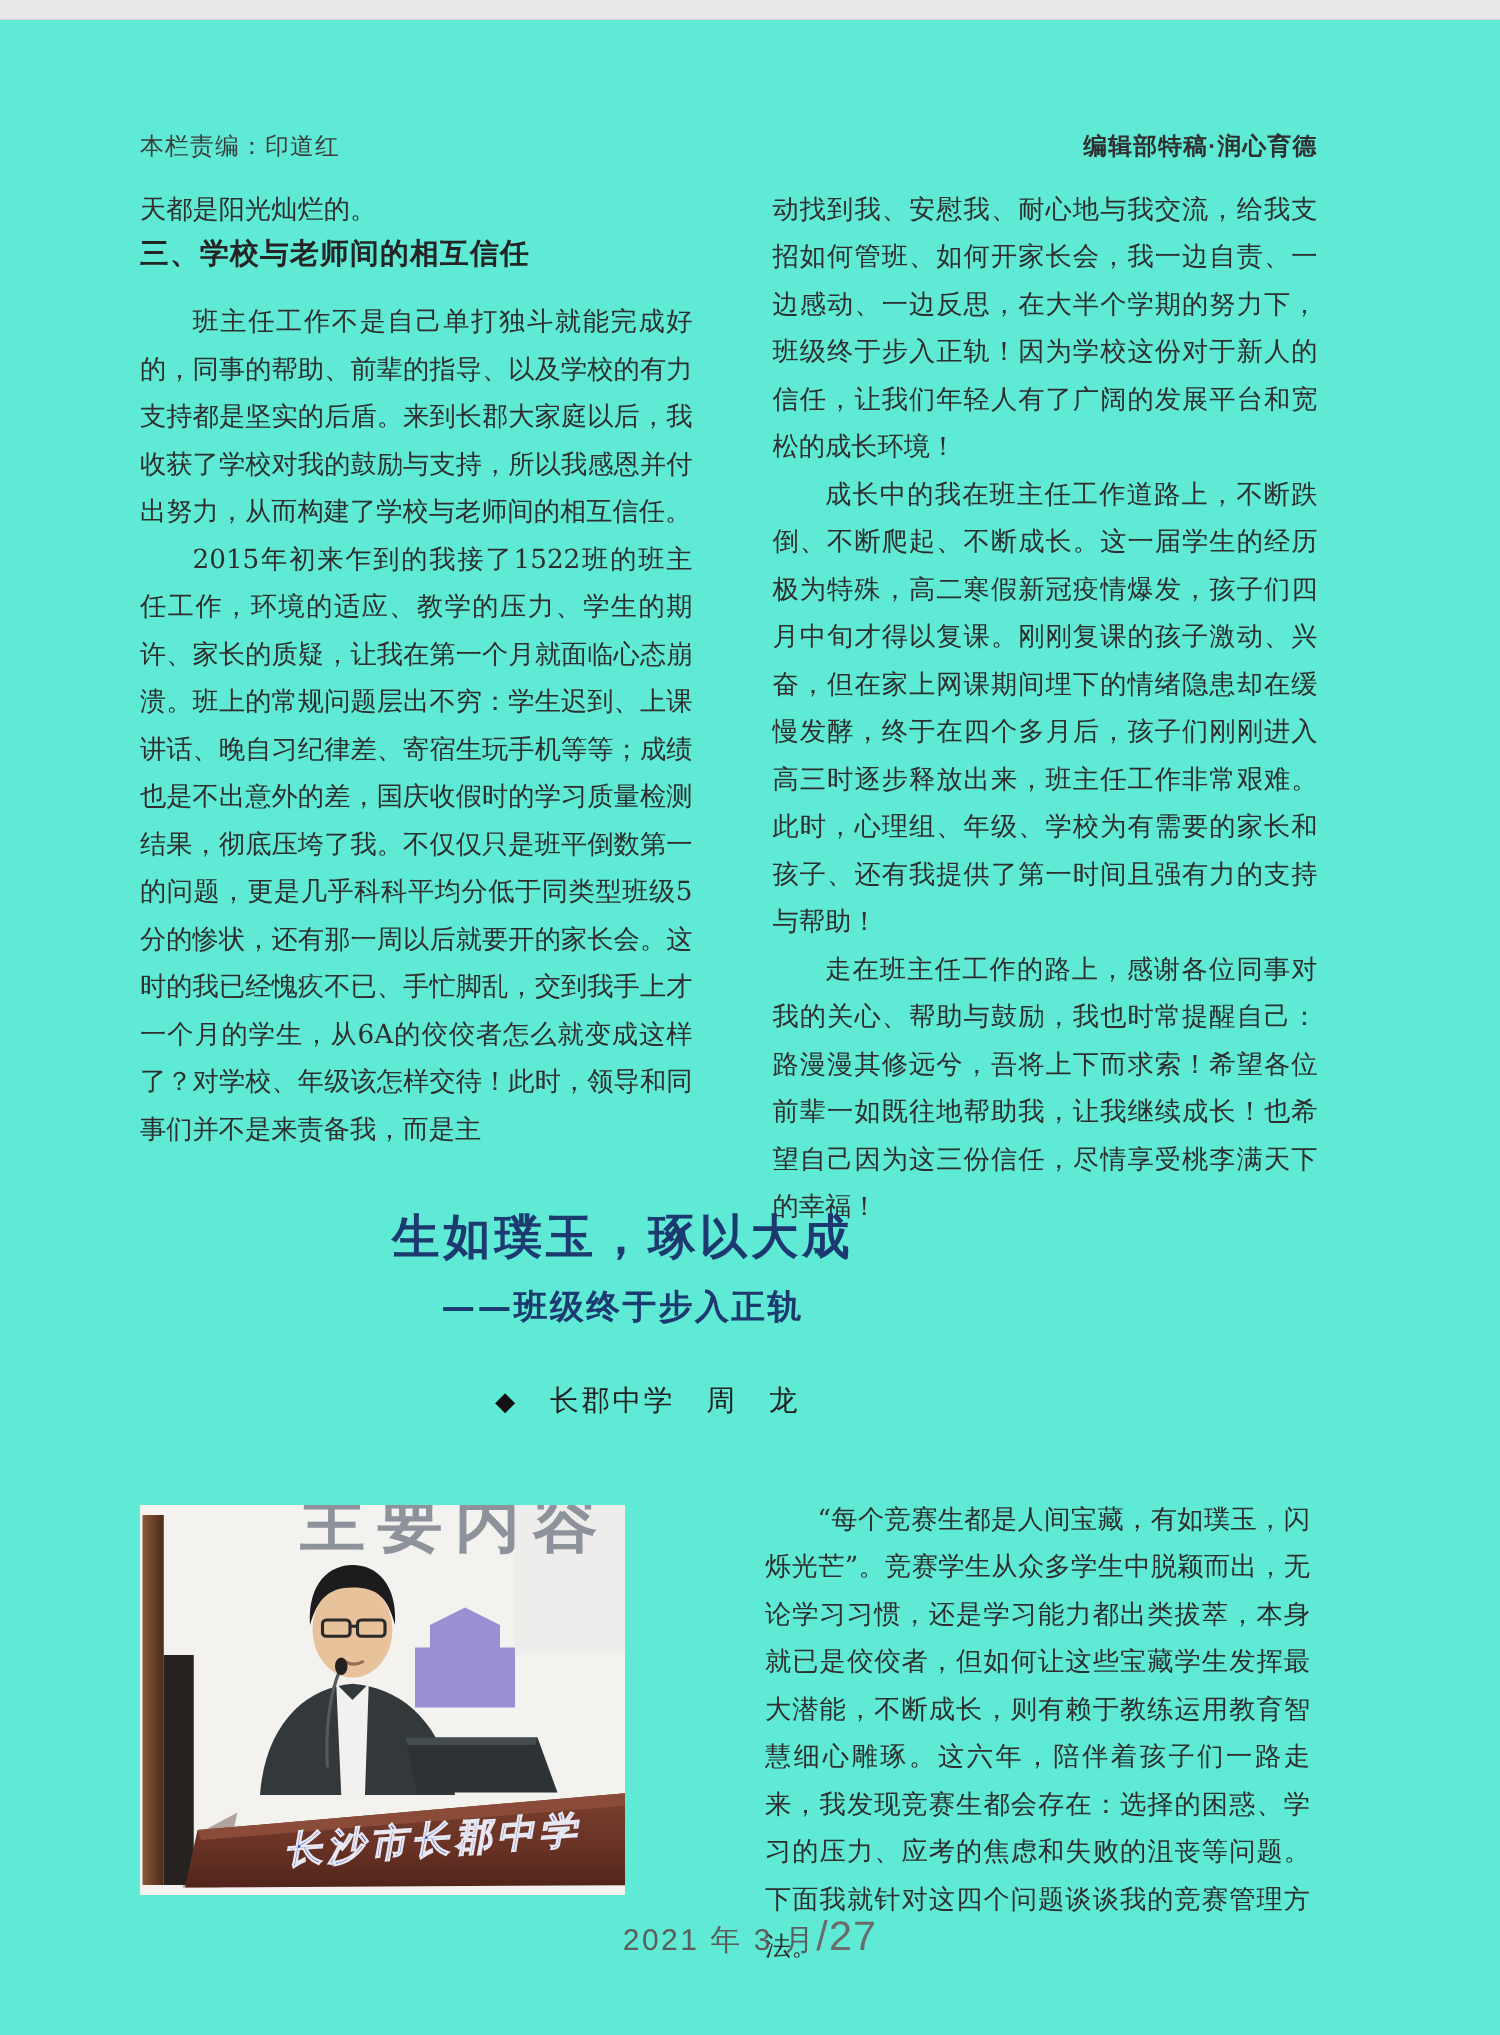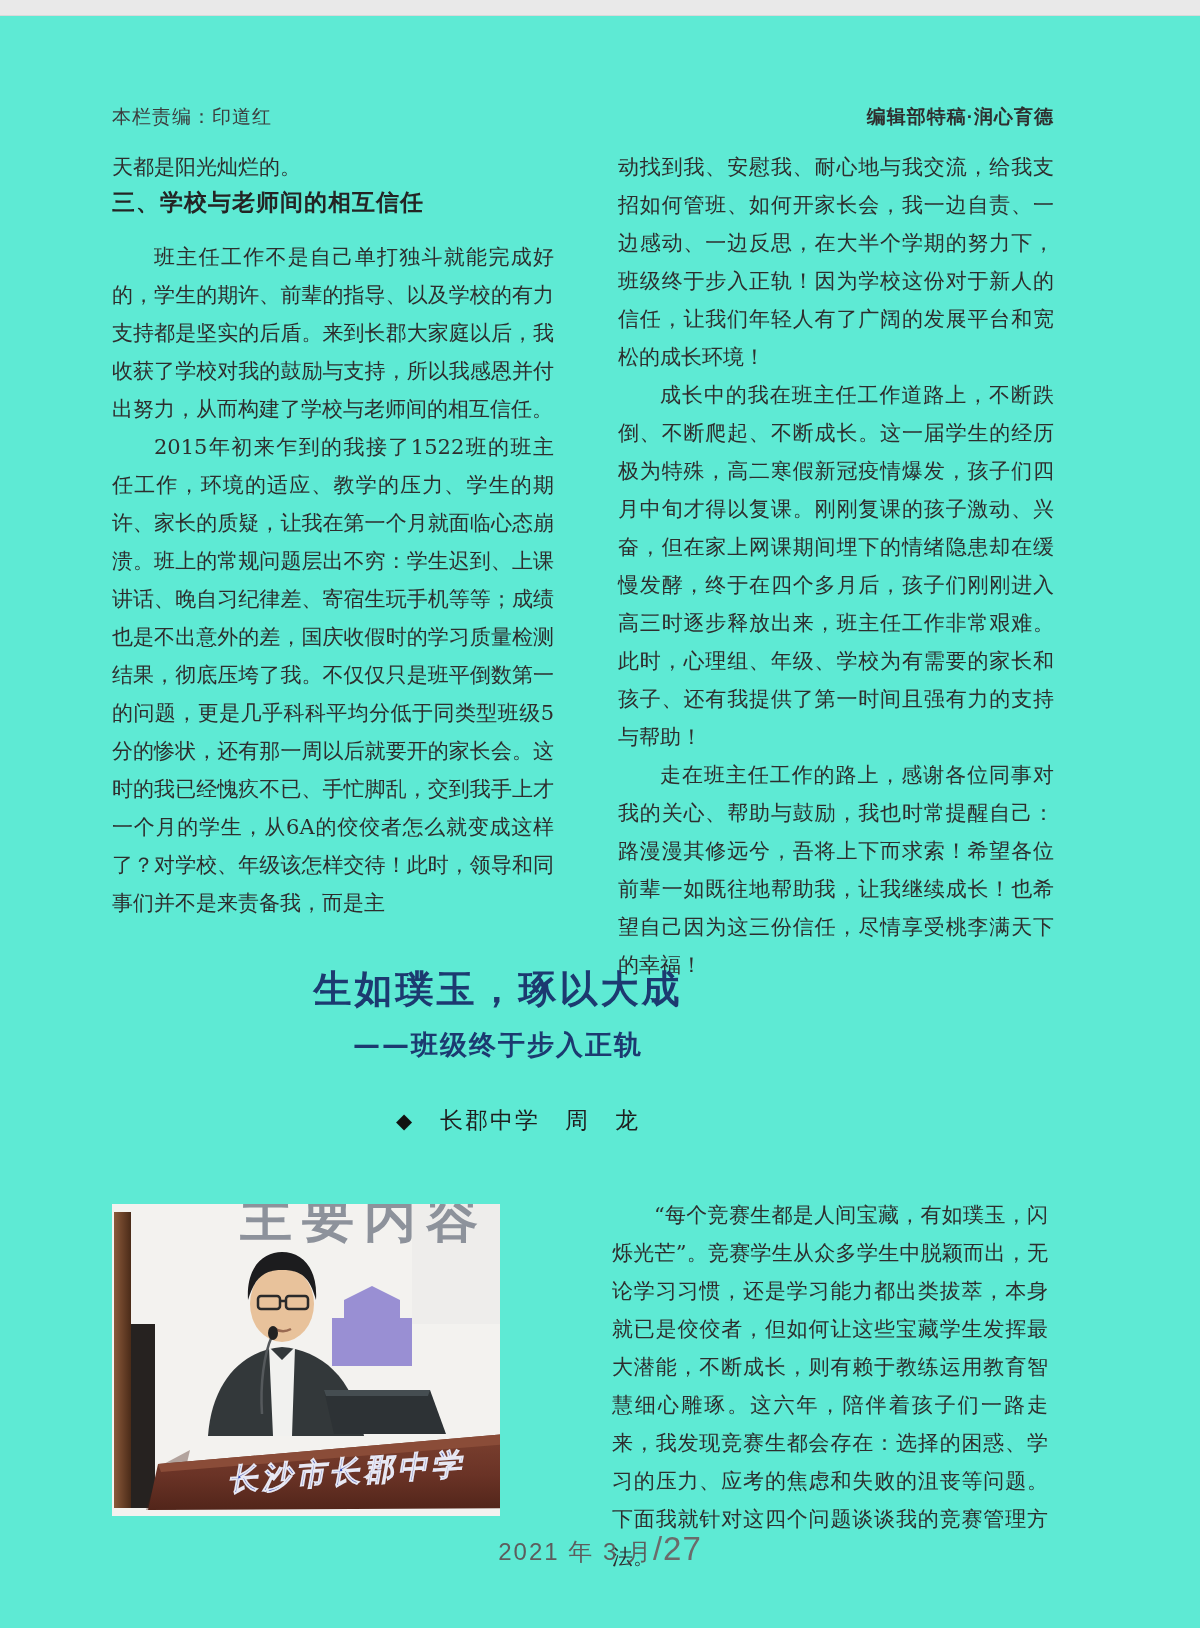--- a/index.html
+++ b/index.html
@@ -44,21 +44,21 @@
 <body>
 
 <div class="page">
 
   <div class="hdr hdr-left">本栏责编：印道红</div>
   <div class="hdr hdr-right">编辑部特稿·润心育德</div>
 
   <div class="col col-left">
     <p class="noindent carry">天都是阳光灿烂的。</p>
     <h3 class="section-hd">三、学校与老师间的相互信任</h3>
-    <p>班主任工作不是自己单打独斗就能完成好的，学生的期许、前辈的指导、以及学校的有力支持都是坚实的后盾。来到长郡大家庭以后，我收获了学校对我的鼓励与支持，所以我感恩并付出努力，从而构建了学校与老师间的相互信任。</p>
+    <p>班主任工作不是自己单打独斗就能完成好的，同事的帮助、前辈的指导、以及学校的有力支持都是坚实的后盾。来到长郡大家庭以后，我收获了学校对我的鼓励与支持，所以我感恩并付出努力，从而构建了学校与老师间的相互信任。</p>
     <p>2015年初来乍到的我接了1522班的班主任工作，环境的适应、教学的压力、学生的期许、家长的质疑，让我在第一个月就面临心态崩溃。班上的常规问题层出不穷：学生迟到、上课讲话、晚自习纪律差、寄宿生玩手机等等；成绩也是不出意外的差，国庆收假时的学习质量检测结果，彻底压垮了我。不仅仅只是班平倒数第一的问题，更是几乎科科平均分低于同类型班级5分的惨状，还有那一周以后就要开的家长会。这时的我已经愧疚不已、手忙脚乱，交到我手上才一个月的学生，从6A的佼佼者怎么就变成这样了？对学校、年级该怎样交待！此时，领导和同事们并不是来责备我，而是主</p>
   </div>
 
   <div class="col col-right">
     <p class="noindent">动找到我、安慰我、耐心地与我交流，给我支招如何管班、如何开家长会，我一边自责、一边感动、一边反思，在大半个学期的努力下，班级终于步入正轨！因为学校这份对于新人的信任，让我们年轻人有了广阔的发展平台和宽松的成长环境！</p>
     <p>成长中的我在班主任工作道路上，不断跌倒、不断爬起、不断成长。这一届学生的经历极为特殊，高二寒假新冠疫情爆发，孩子们四月中旬才得以复课。刚刚复课的孩子激动、兴奋，但在家上网课期间埋下的情绪隐患却在缓慢发酵，终于在四个多月后，孩子们刚刚进入高三时逐步释放出来，班主任工作非常艰难。此时，心理组、年级、学校为有需要的家长和孩子、还有我提供了第一时间且强有力的支持与帮助！</p>
     <p>走在班主任工作的路上，感谢各位同事对我的关心、帮助与鼓励，我也时常提醒自己：路漫漫其修远兮，吾将上下而求索！希望各位前辈一如既往地帮助我，让我继续成长！也希望自己因为这三份信任，尽情享受桃李满天下的幸福！</p>
   </div>
 
   <div class="a2-head">

